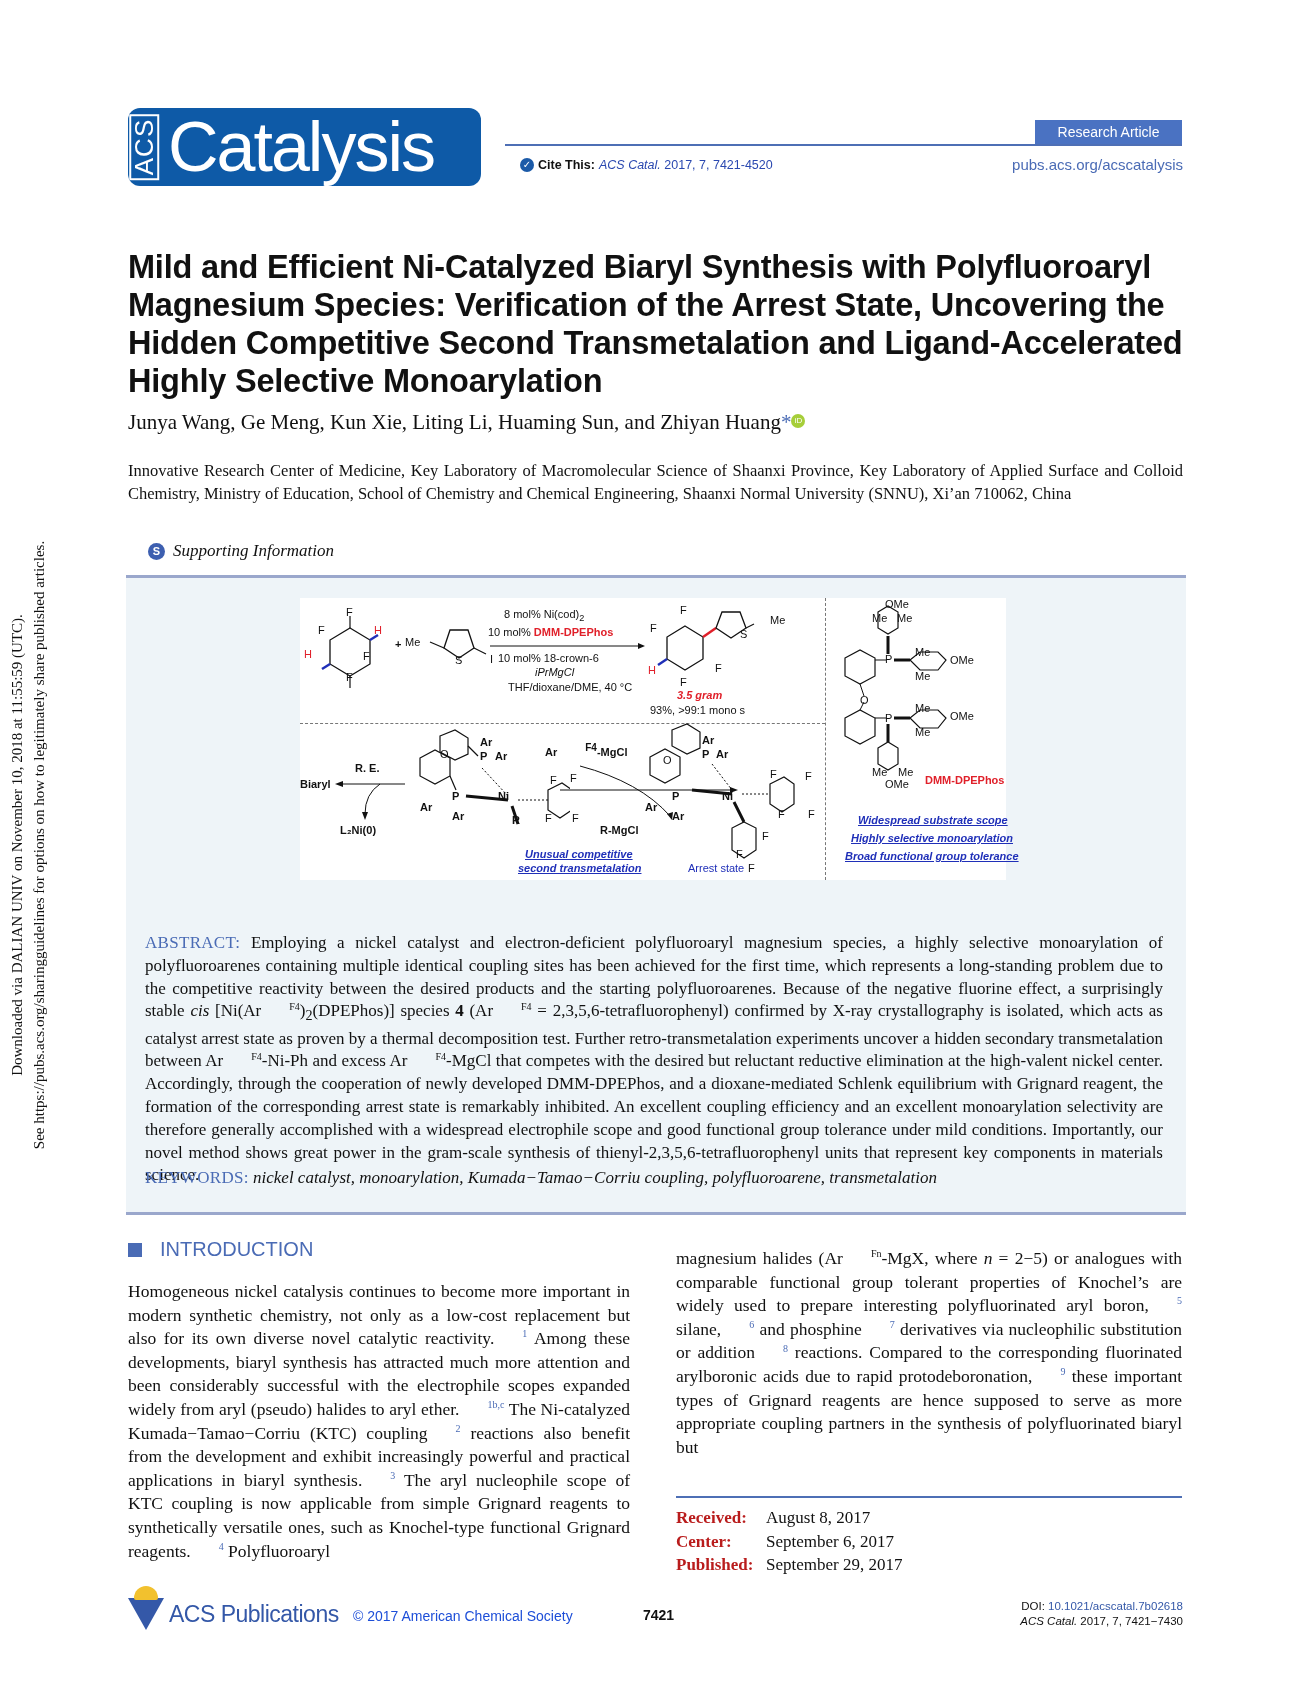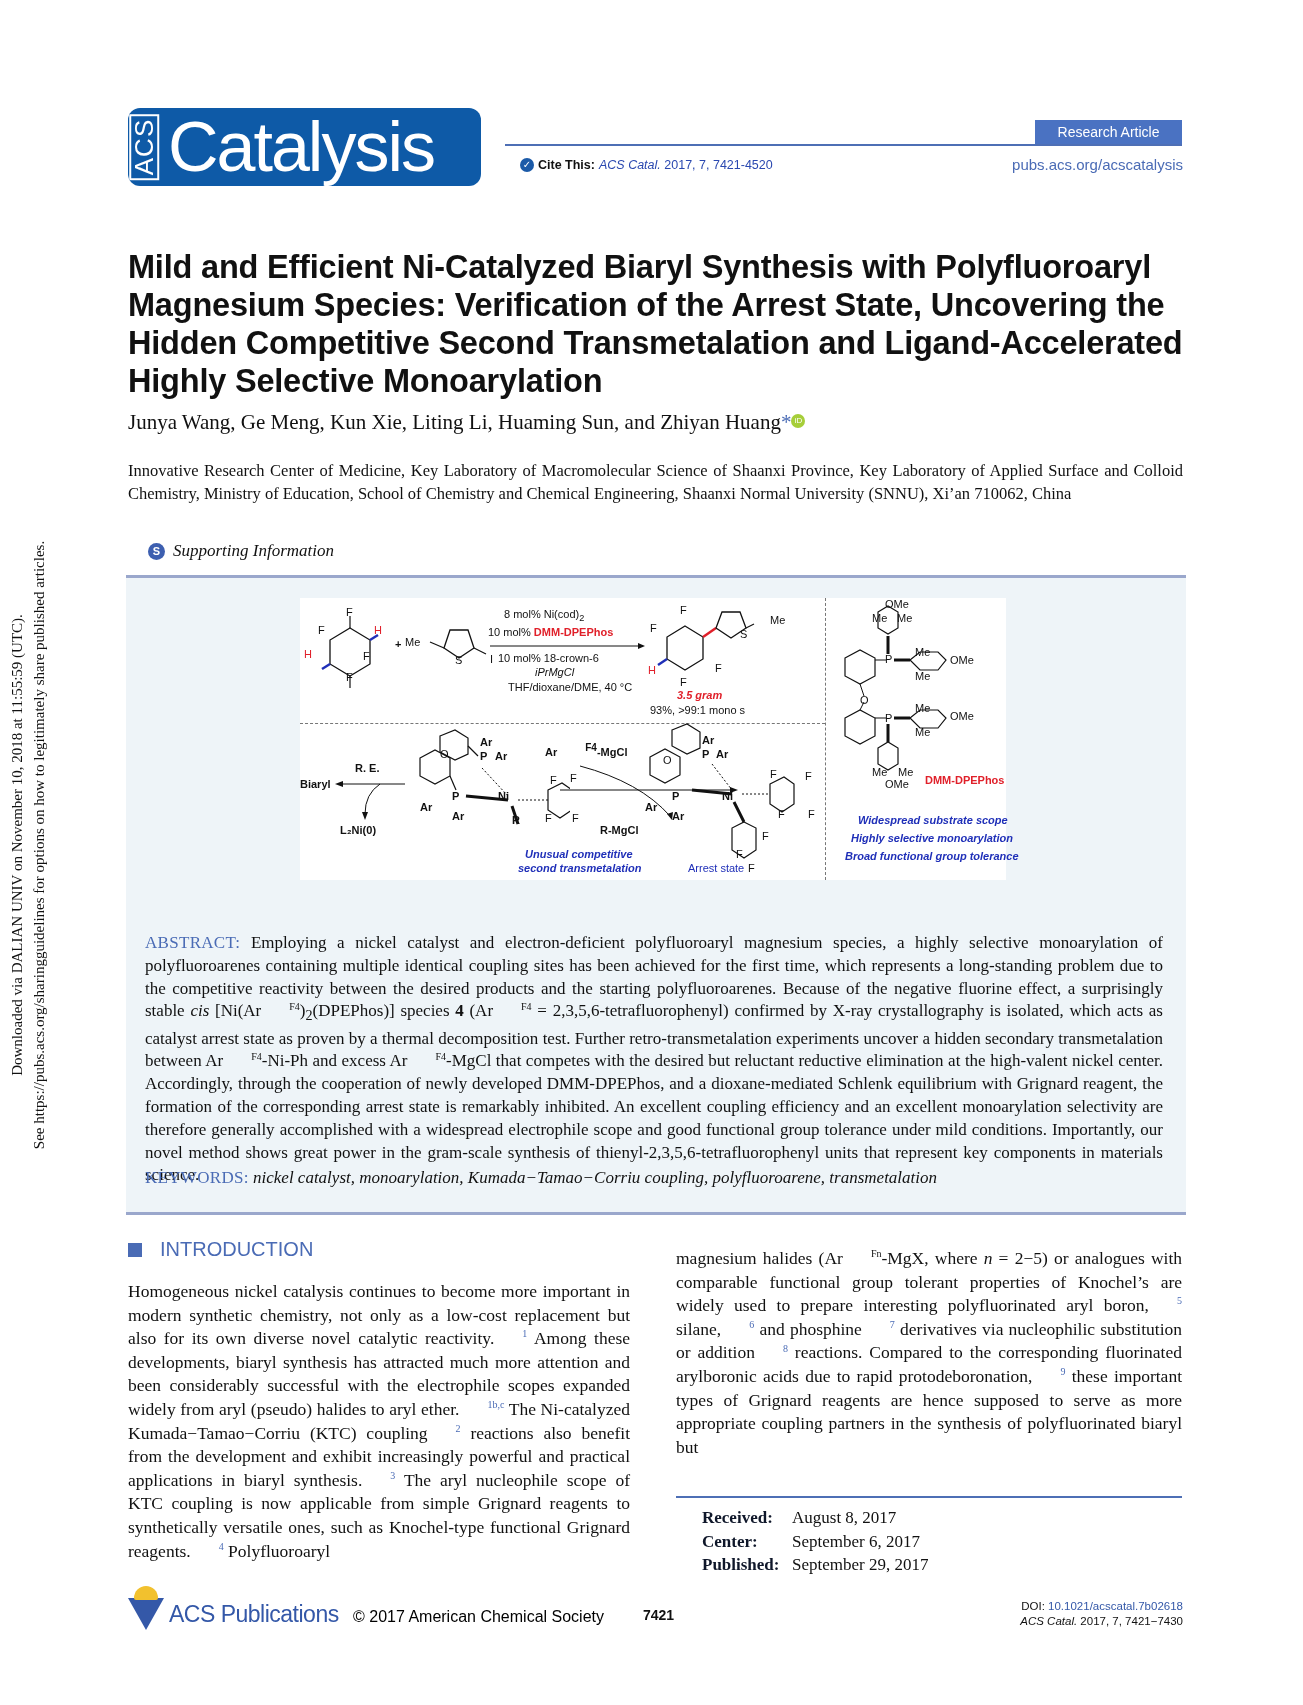--- a/index.html
+++ b/index.html
@@ -42,51 +42,51 @@
     font-family: "Liberation Sans", sans-serif; font-size: 11px; font-weight: 700; text-align: center; line-height: 17px; }
 
   .abstract-box { position: absolute; left: 126px; top: 575px; width: 1060px; height: 640px; background: #eef4f8;
     border-top: 3px solid #9aa7cc; border-bottom: 3px solid #9aa7cc; }
   .toc { position: absolute; left: 300px; top: 598px; width: 706px; height: 282px; background: #fff;
     font-family: "Liberation Sans", sans-serif; font-size: 11px; color: #111; }
   .toc .vdash { position: absolute; left: 525px; top: 0; height: 282px; border-left: 1px dashed #777; }
   .toc .hdash { position: absolute; left: 0; top: 125px; width: 525px; border-top: 1px dashed #777; }
   .toc .t { position: absolute; white-space: nowrap; }
   .toc .red { color: #e0202a; font-weight: 700; }
-  .toc .blue-it { color: #1f2fb8; font-weight: 700; font-style: italic; }
+  .toc .blue-it { color: #1f2fb8; font-weight: 700; font-style: italic; text-decoration: underline; }
   .toc .bold { font-weight: 700; }
   .toc svg { position: absolute; }
 
   .abstract { position: absolute; left: 145px; top: 892px; width: 1018px; font-size: 17px; line-height: 22.8px;
     text-align: justify; color: #111; margin-top: 40px; }
   .abstract .lbl, .keywords .lbl { color: #4a6bb5; font-variant: small-caps; letter-spacing: 0.3px; }
   .keywords { position: absolute; left: 145px; top: 1168px; width: 1018px; font-size: 17px; }
   .keywords .kw { font-style: italic; }
   sup { font-size: 10px; line-height: 0; padding-left: 28px; }
   .cref { color: #4a6bb5; }
 
   .section-head { position: absolute; left: 128px; top: 1238px; font-family: "Liberation Sans", sans-serif;
     font-size: 20px; color: #4a6bb5; display: flex; align-items: center; gap: 18px; }
   .section-head .sq { width: 14px; height: 14px; background: #4a6bb5; }
   .col { position: absolute; font-size: 17.5px; line-height: 23.6px; text-align: justify; color: #111; }
   .col-left { left: 128px; top: 1280px; width: 502px; }
   .col-right { left: 676px; top: 1247px; width: 506px; }
   .dates-rule { position: absolute; left: 676px; top: 1496px; width: 506px; height: 2px; background: #4e6fb5; }
   .dates { position: absolute; left: 676px; top: 1506px; font-size: 17px; line-height: 23.5px; }
   .dates .row { display: flex; }
-  .dates .k { width: 90px; color: #0f172a; font-weight: 700; margin-left: 26px; }
+  .dates .k { width: 90px; color: #b91c1c; font-weight: 700; }
 
   .footer { position: absolute; left: 128px; top: 1596px; width: 1055px; height: 50px; font-family: "Liberation Sans", sans-serif; }
   .footer .pub-logo { position: absolute; left: 0; top: 2px; display: flex; align-items: center; gap: 5px; }
   .footer .tri { width: 0; height: 0; border-left: 18px solid transparent; border-right: 18px solid transparent;
     border-top: 32px solid #3458a8; position: relative; }
   .footer .tri::before { content: ""; position: absolute; left: -12px; top: -44px; width: 24px; height: 14px;
     background: #f2c12e; border-radius: 12px 12px 2px 2px; }
   .footer .pub-name { font-size: 23px; color: #3458a8; letter-spacing: -0.5px; }
-  .footer .copy { position: absolute; left: 225px; top: 12px; font-size: 16px; color: #000000; }
+  .footer .copy { position: absolute; left: 225px; top: 12px; font-size: 14px; color: #1d4ed8; }
   .footer .page { position: absolute; left: 515px; top: 11px; font-size: 14px; font-weight: 700; }
   .footer .doi { position: absolute; right: 0; top: 3px; font-size: 11.5px; text-align: right; line-height: 15px; }
   .footer .doi .v { color: #3458a8; }
   .footer .doi i { font-style: italic; }
 </style>
 </head>
 <body>
 
 <div class="side-note">
   <div>Downloaded via DALIAN UNIV on November 10, 2018 at 11:55:59 (UTC).</div>

